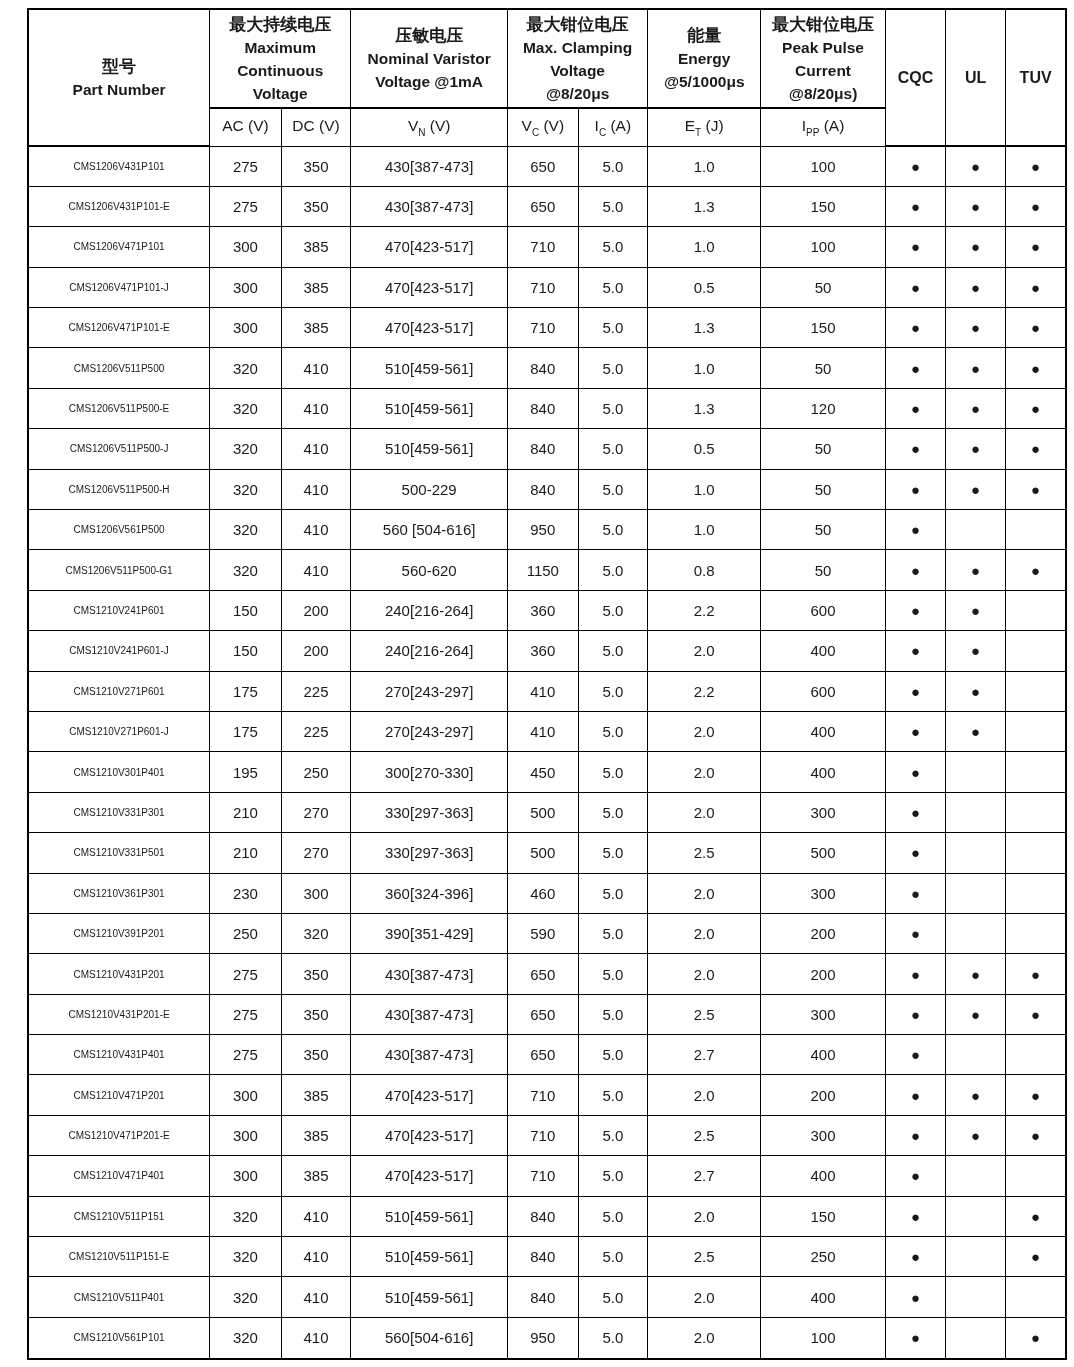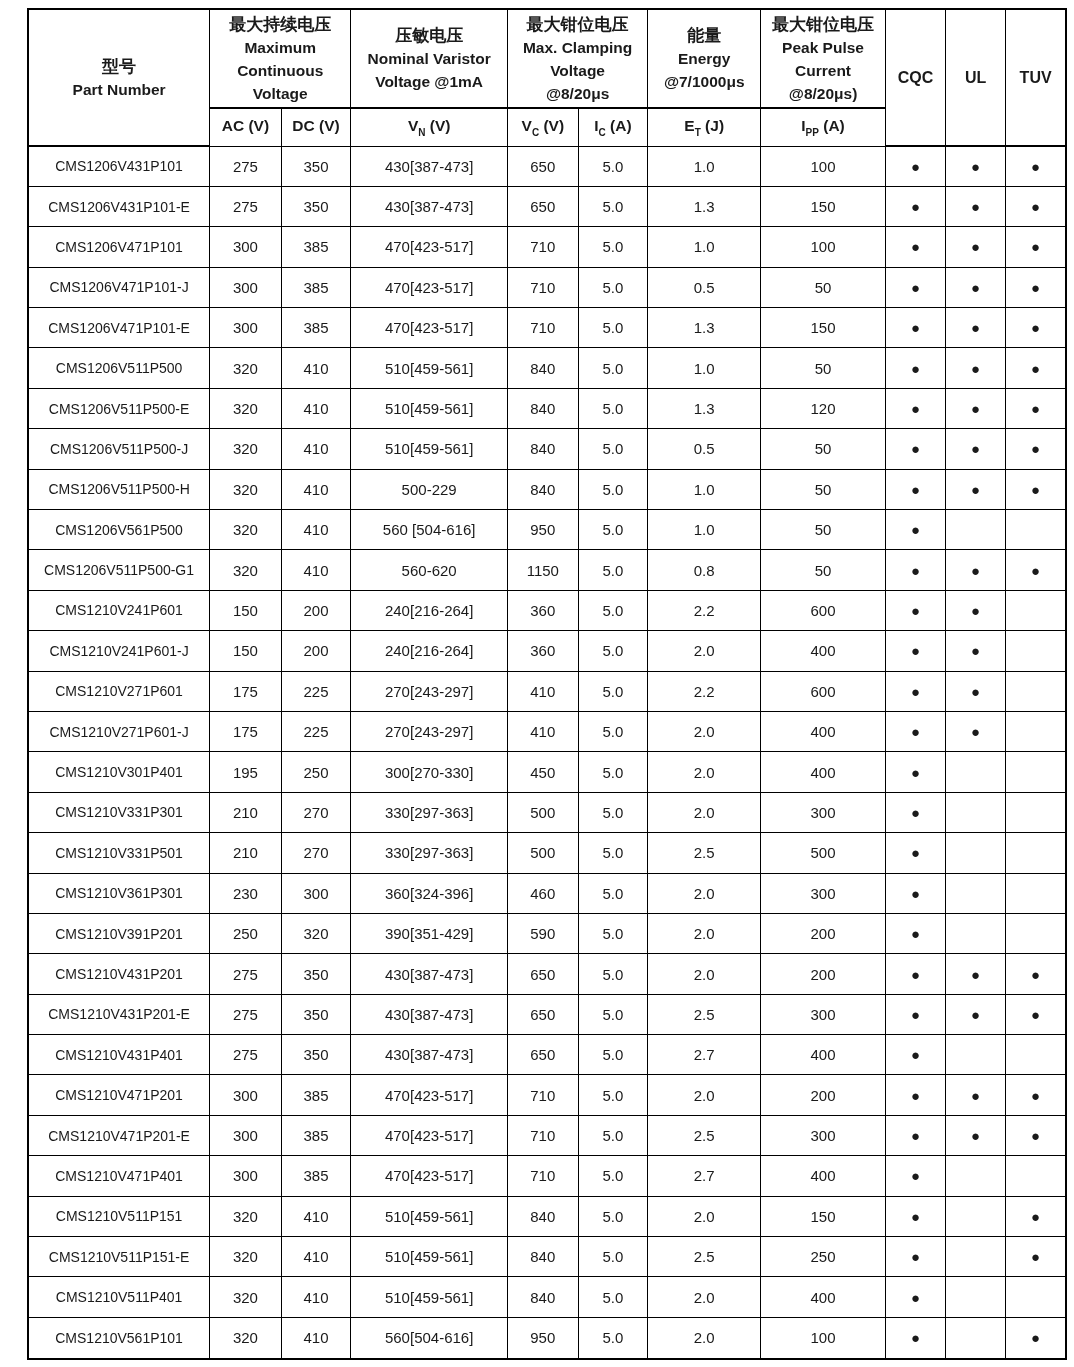--- a/index.html
+++ b/index.html
@@ -27,24 +27,24 @@
     vertical-align: middle;
     padding: 0 2px;
     overflow: hidden;
   }
   thead tr.h1 { height: 99px; }
   thead tr.h1 th { border-bottom-width: 2px; }
   thead tr.h2 { height: 38px; }
   thead th { font-weight: bold; }
   .zh { font-size: 17px; font-weight: bold; line-height: 23px; }
   .en { font-size: 15.5px; font-weight: bold; line-height: 23px; }
-  .subhead { font-size: 15.5px; font-weight: bold; }
+  .subhead { font-size: 15.5px; font-weight: normal; }
   .subhead sub { font-size: 10px; position: relative; bottom: -1px; }
   tbody td { font-size: 15px; }
-  tbody td.part { font-size: 14px; }
+  tbody td.part { font-size: 10px; }
   tbody td.cert { font-size: 15px; line-height: 1; }
   .cert-head { font-size: 16px; margin-top: 48px; }
 </style>
 </head>
 <body>
 
 <div class="sheet">
   <table class="spec">
     <colgroup>
       <col style="width:17.5%">
@@ -78,21 +78,21 @@
         </th>
         <th colspan="2">
           <div class="zh">最大钳位电压</div>
           <div class="en">Max. Clamping</div>
           <div class="en">Voltage</div>
           <div class="en">@8/20μs</div>
         </th>
         <th>
           <div class="zh">能量</div>
           <div class="en">Energy</div>
-          <div class="en">@7/1000μs</div>
+          <div class="en">@5/1000μs</div>
         </th>
         <th>
           <div class="zh">最大钳位电压</div>
           <div class="en">Peak Pulse</div>
           <div class="en">Current</div>
           <div class="en">@8/20μs)</div>
         </th>
         <th rowspan="2" class="cert-head">CQC</th>
         <th rowspan="2" class="cert-head">UL</th>
         <th rowspan="2" class="cert-head">TUV</th>

